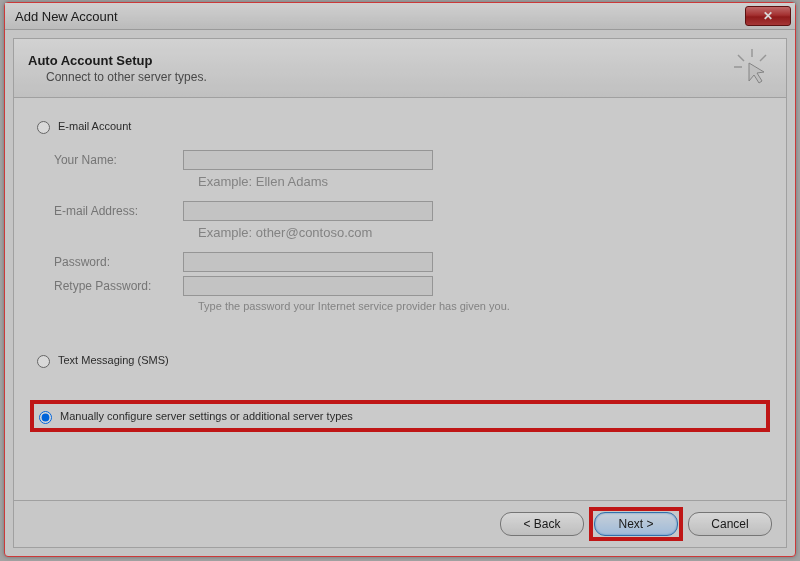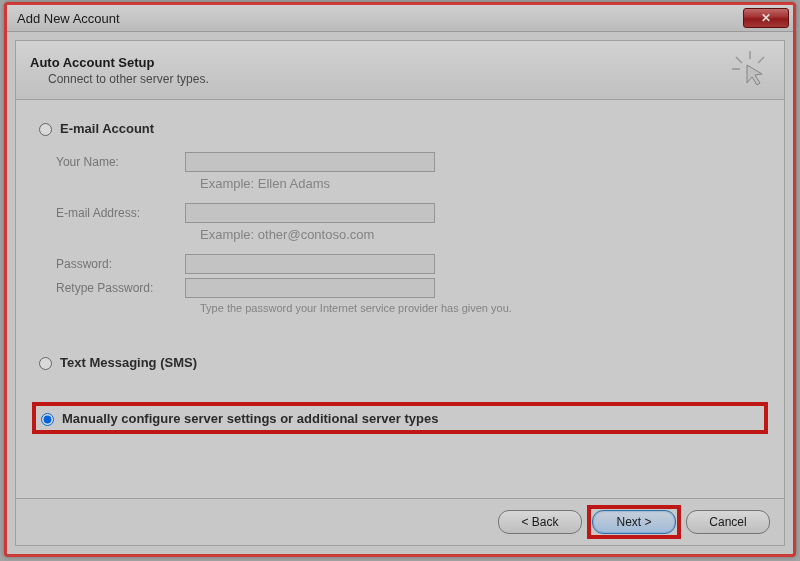--- a/index.html
+++ b/index.html
@@ -16,21 +16,21 @@
     background:rgba(0,0,0,0.15);
     pointer-events:none;
     z-index:100;
   }
   .dialog{
     position:absolute;
     left:4px;top:2px;
     width:792px;height:555px;
     box-sizing:border-box;
     background:#e8e8e8;
-    border:3px solid #ef4444;
+    border:1px solid #ef4444;
     border-radius:4px;
     box-shadow:0 0 4px rgba(0,0,0,.3);
     display:flex;flex-direction:column;
   }
   .titlebar{
     height:26px;
     background:linear-gradient(#f5f5f5,#dcdcdc);
     border-bottom:1px solid #b5b5b5;
     display:flex;align-items:center;
     padding:0 4px 0 10px;
@@ -69,21 +69,21 @@
     padding:20px 18px 10px 18px;
     box-sizing:border-box;
     overflow:hidden;
   }
   .optrow{
     display:flex;align-items:center;
     margin-bottom:16px;
     color:#333;
   }
   .optrow input[type=radio]{margin-right:8px;}
-  .optrow label{font-weight:bold;font-size:13px;}
+  .optrow label{font-weight:normal;font-size:11px;}
   .fields{
     margin-left:22px;
     color:#888;
   }
   .fieldrow{
     display:flex;align-items:center;
     margin-bottom:4px;
     gap:9px;
   }
   .fieldrow .lbl{

